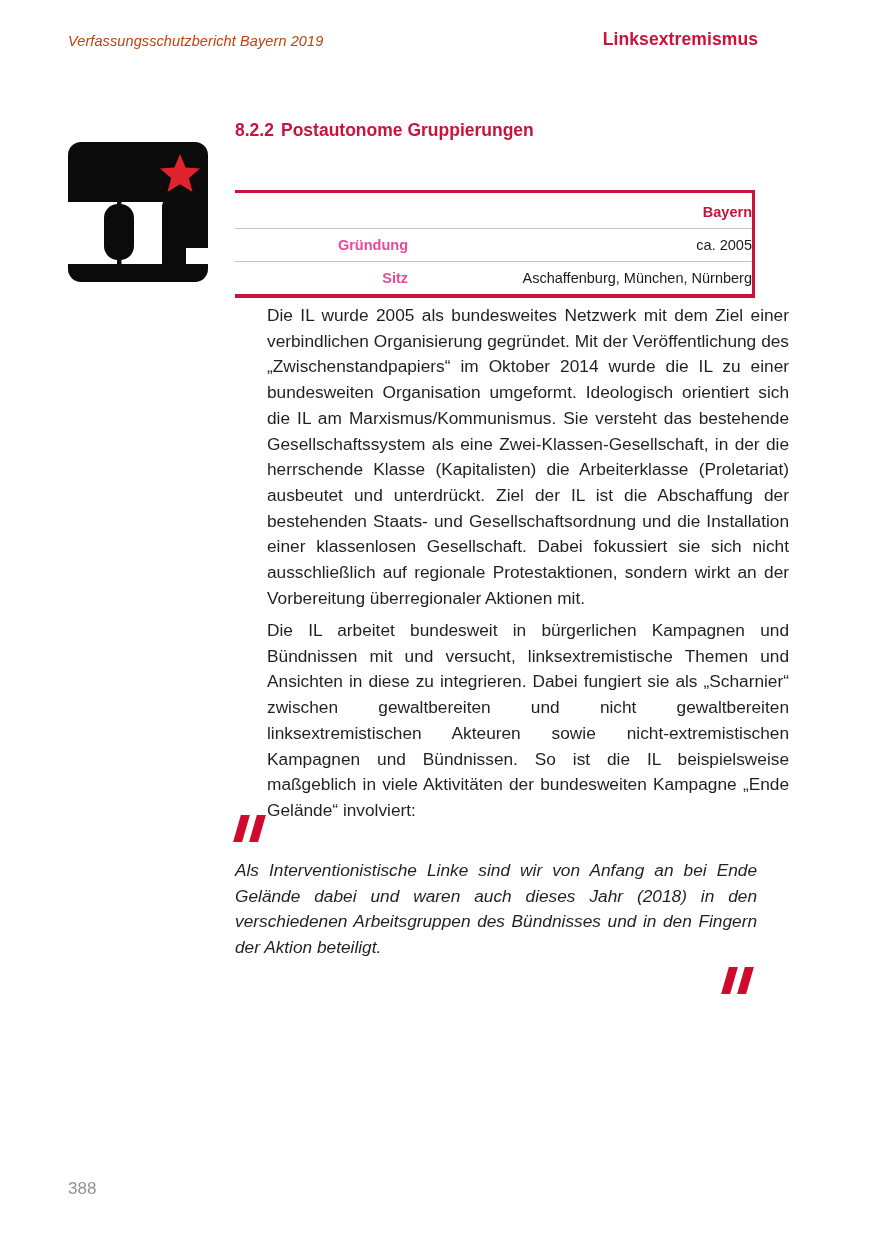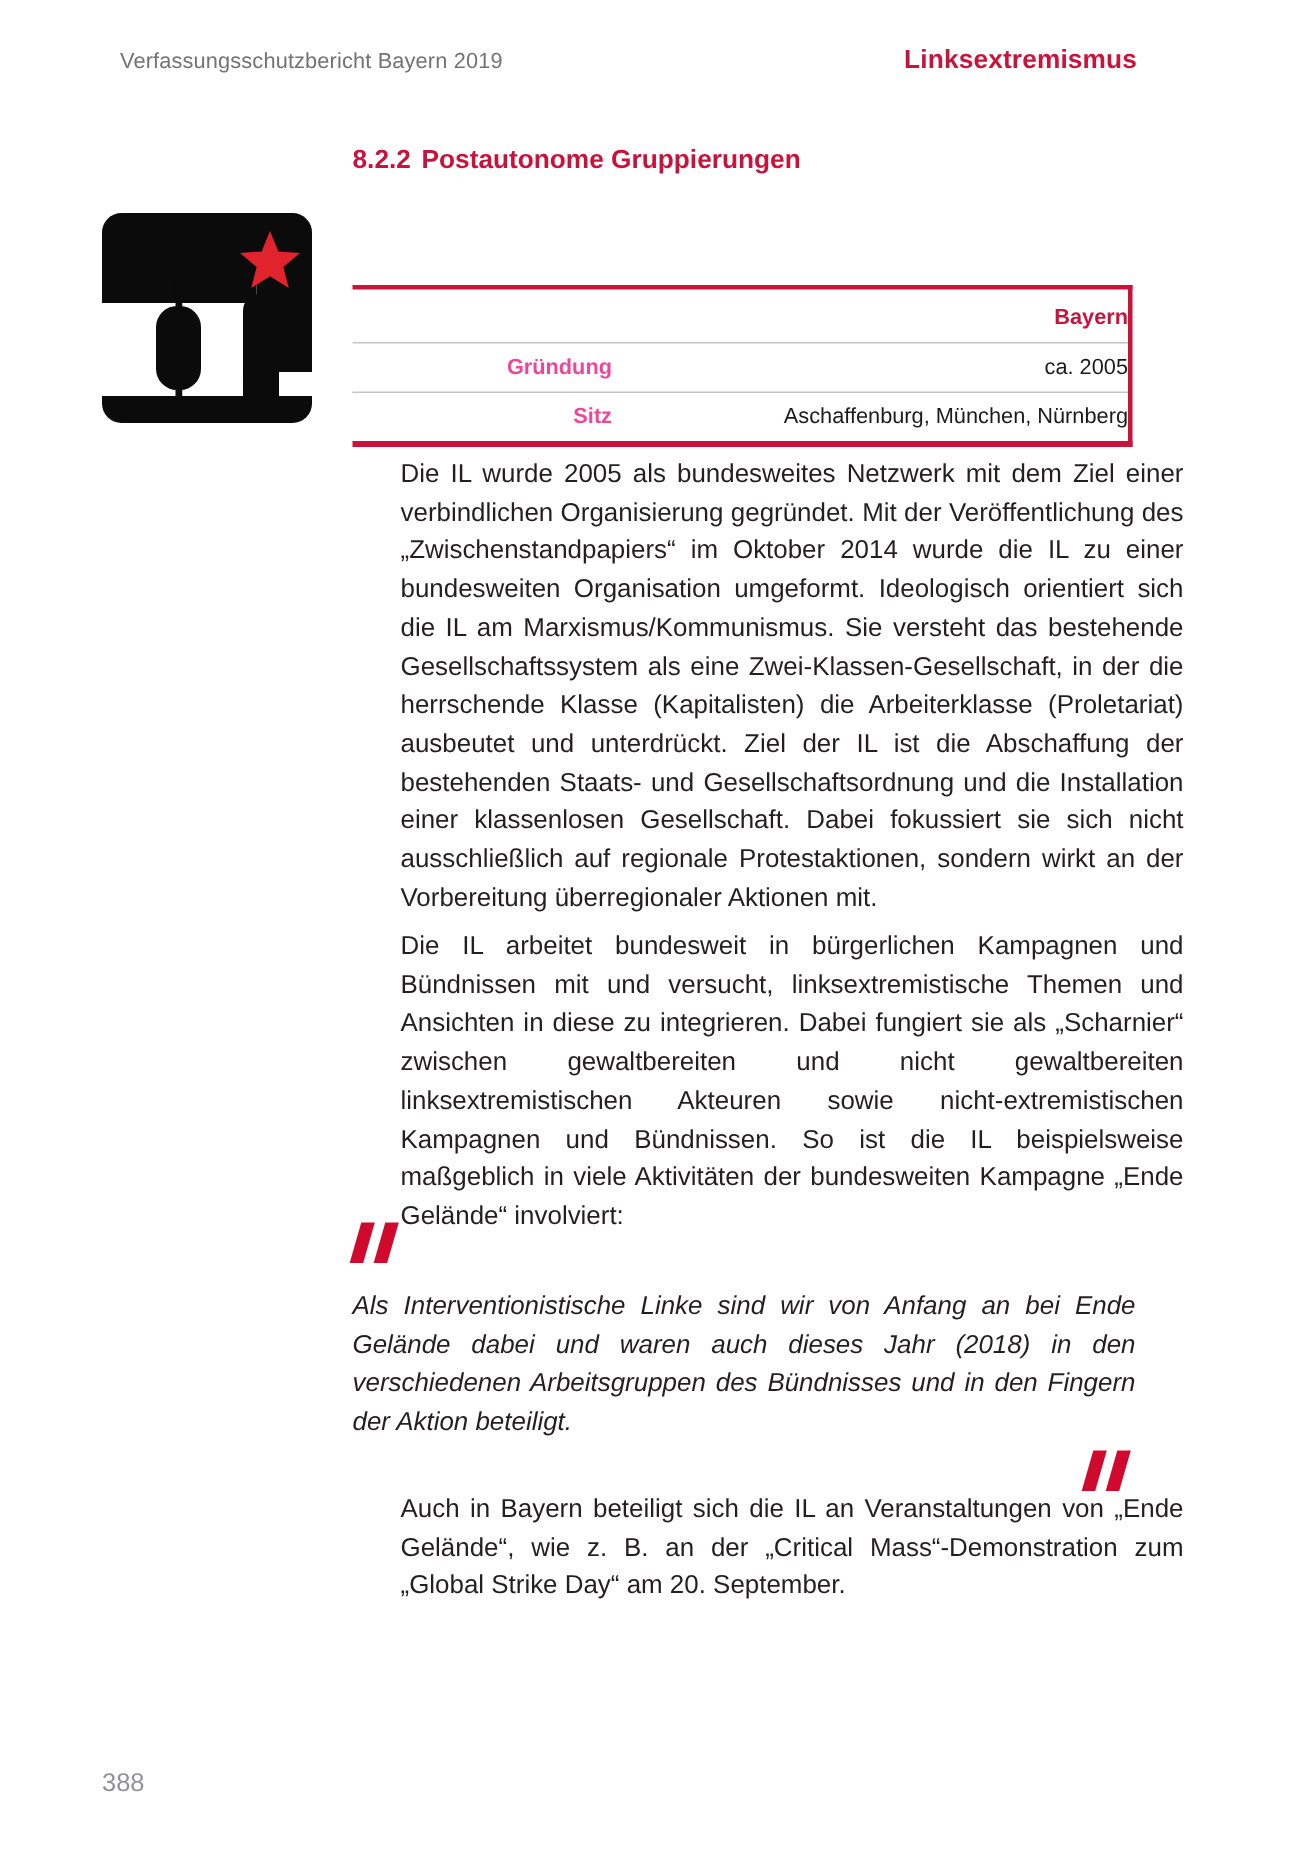--- a/index.html
+++ b/index.html
@@ -22,26 +22,27 @@
   
   #running-head {
     position: absolute;
     left: 68px;
     top: 33px;
     width: 690px;
     height: 24px;
   }
   #running-head .rh-left {
     position: absolute;
-    left: 12px;
+    left: 0;
     top: 0;
     font-size: 14.5px;
-    color: #737373;
+    color: #c2410c;
     letter-spacing: 0.1px;
     white-space: nowrap;
+    font-style: italic;
   }
   #running-head .rh-right {
     position: absolute;
     right: 0;
     top: -4px;
     font-size: 17.5px;
     font-weight: bold;
     color: #c8133c;
     letter-spacing: 0.1px;
     white-space: nowrap;
@@ -53,20 +54,21 @@
     left: 235px;
     top: 96px;
     font-size: 17.5px;
     font-weight: bold;
     color: #c8133c;
     white-space: nowrap;
   }
   #section-heading .sec-num {
     display: inline-block;
     min-width: 46px;
+    margin-top: 24px;
   }
   #org-heading {
     position: absolute;
     left: 235px;
     top: 142px;
     font-size: 17.5px;
     font-weight: normal;
     color: #c8133c;
     white-space: nowrap;
   }
@@ -268,17 +270,16 @@
         <i class="b1"></i>
         <i class="b2"></i>
       </span>
     <div id="quote-text">Als Interventionistische Linke sind wir von Anfang an bei Ende Gelände dabei und waren auch dieses Jahr (2018) in den verschiedenen Arbeitsgruppen des Bündnisses und in den Fingern der Aktion beteiligt.</div>
     <span id="quote-close" class="quote-mark">
         <i class="b1"></i>
         <i class="b2"></i>
       </span>
   </div>
 
-  <div id="para-4" class="body-para">Auch in Bayern beteiligt sich die IL an Veranstaltungen von „Ende Gelände“, wie z. B. an der „Critical Mass“-Demonstration zum „Global Strike Day“ am 20. September.</div>
 
   <div id="folio">388</div>
 
 </div>
 
 </body></html>

